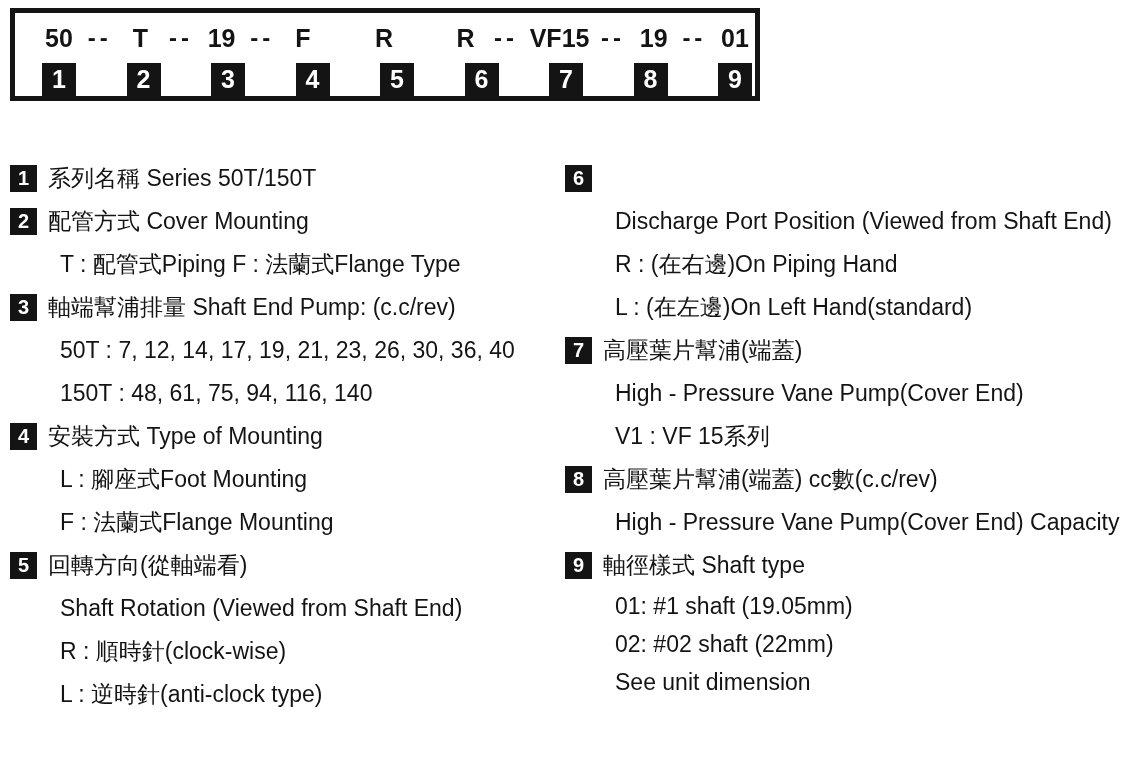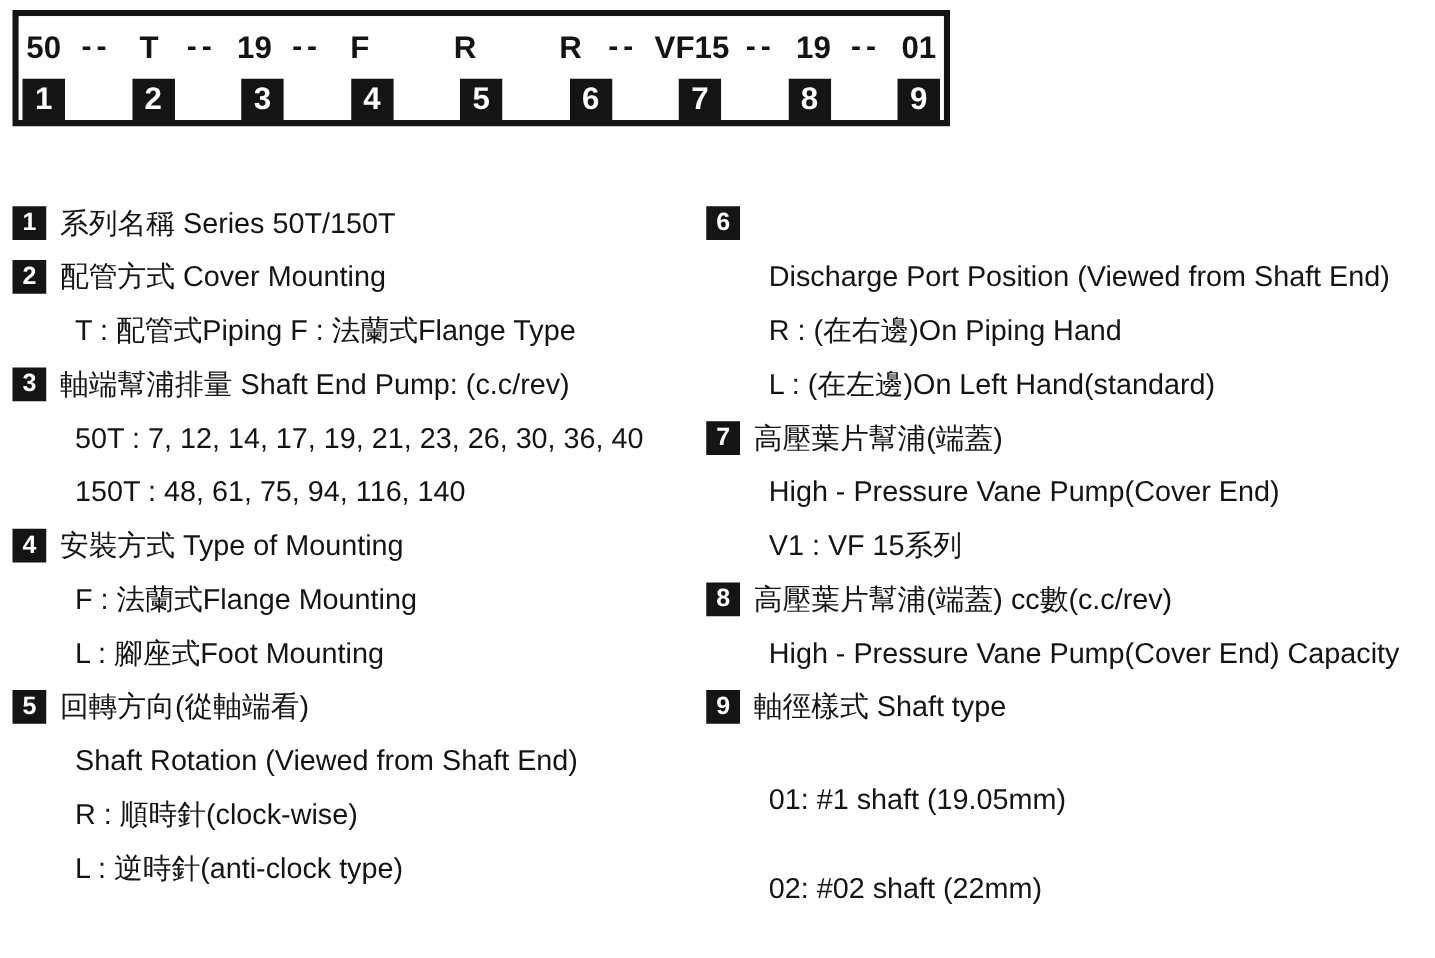--- a/index.html
+++ b/index.html
@@ -11,20 +11,21 @@
     font-family: "Liberation Sans", "DejaVu Sans", sans-serif;
     overflow: hidden;
   }
   .page { position: relative; width: 1148px; height: 766px; }
 
   
   .code-box {
     width: 750px;
     margin: 8px 0 0 10px;
     border: 5px solid #141414;
+    padding-left: 24px;
   }
   .code-top {
     display: flex; align-items: center;
     height: 50px; padding: 0 3px;
     background: #fff;
   }
   .ccell {
     flex: 0 0 34px;
     display: flex; justify-content: center; align-items: center;
     font-size: 25px; font-weight: 700; white-space: nowrap;
@@ -51,21 +52,21 @@
   
   .legend { display: flex; margin: 56px 0 0 10px; }
   .col-left { width: 555px; flex: 0 0 555px; }
   .col-right { flex: 1 1 auto; }
   .line {
     height: 43px;
     display: flex; align-items: center;
     font-size: 23px;
     white-space: nowrap;
   }
-  .line.compact { height: 38px; margin-top: 33px; }
+  .line.compact { height: 38px; }
   .badge {
     flex: 0 0 27px;
     width: 27px; height: 27px;
     background: #141414; color: #ffffff;
     font-weight: 700; font-size: 20px;
     display: flex; align-items: center; justify-content: center;
     margin-right: 11px;
   }
   .sub { padding-left: 50px; }
 </style>
@@ -141,22 +142,22 @@
         </div>
         <div class="line sub">50T : 7, 12, 14, 17, 19, 21, 23, 26, 30, 36, 40</div>
         <div class="line sub">150T : 48, 61, 75, 94, 116, 140</div>
       </div>
 
       <div class="item">
         <div class="line">
           <span class="badge">4</span>
           <span>安裝方式 Type of Mounting</span>
         </div>
+        <div class="line sub">L : 腳座式Foot Mounting</div>
         <div class="line sub">F : 法蘭式Flange Mounting</div>
-        <div class="line sub">L : 腳座式Foot Mounting</div>
       </div>
 
       <div class="item">
         <div class="line">
           <span class="badge">5</span>
           <span>回轉方向(從軸端看)</span>
         </div>
         <div class="line sub">Shaft Rotation (Viewed from Shaft End)</div>
         <div class="line sub">R : 順時針(clock-wise)</div>
         <div class="line sub">L : 逆時針(anti-clock type)</div>

